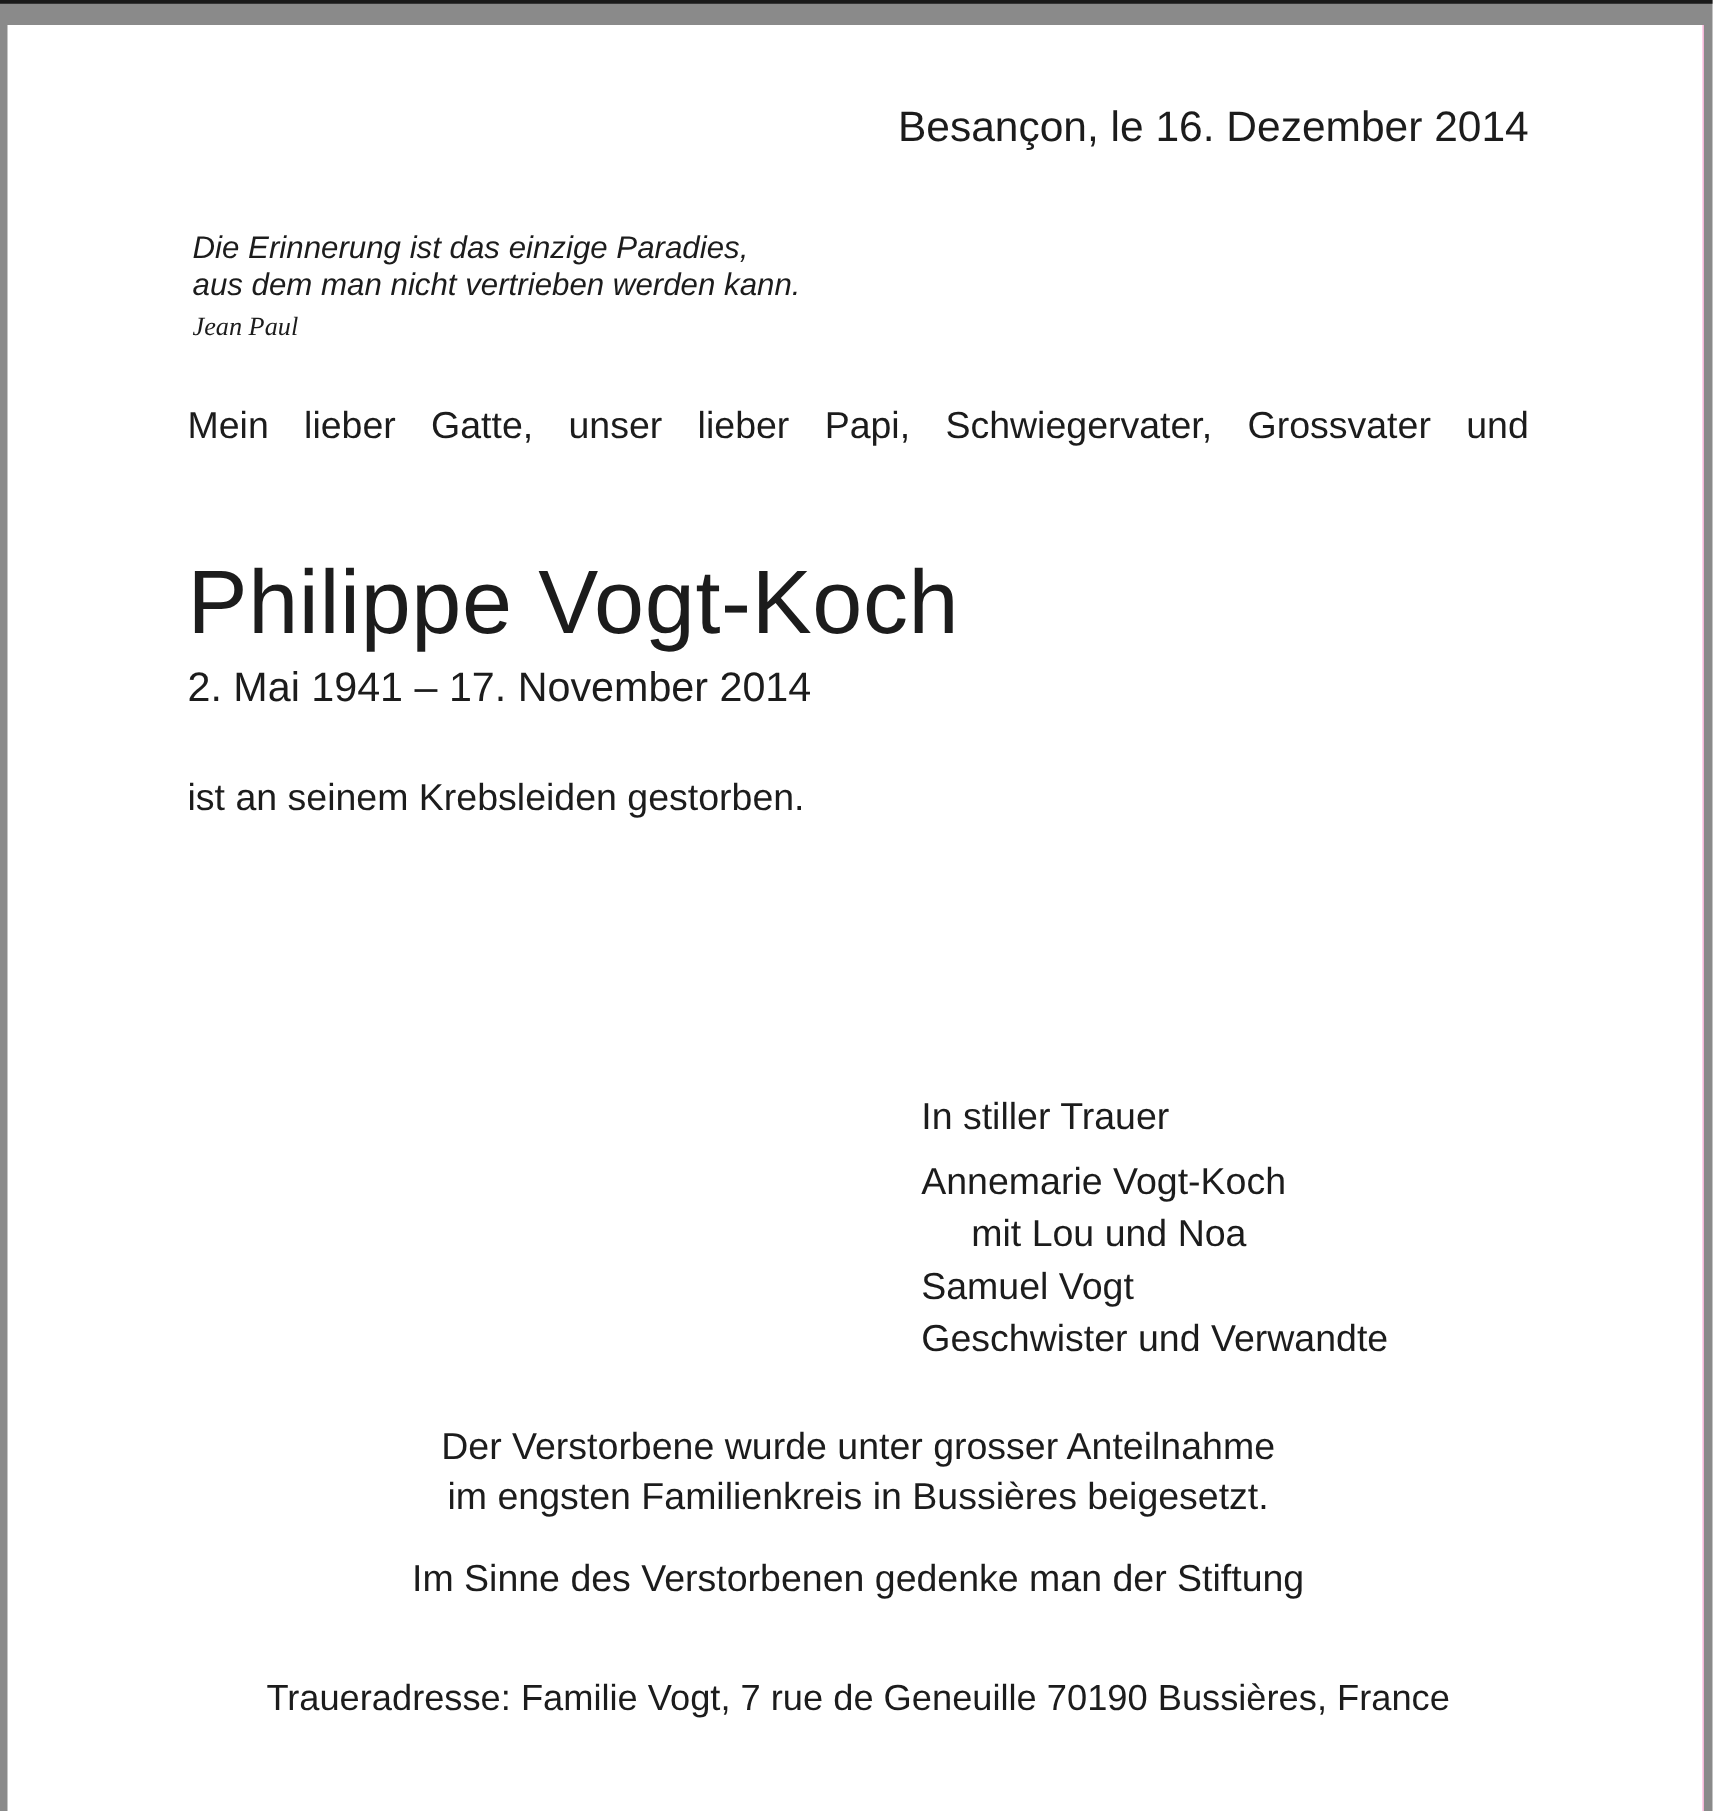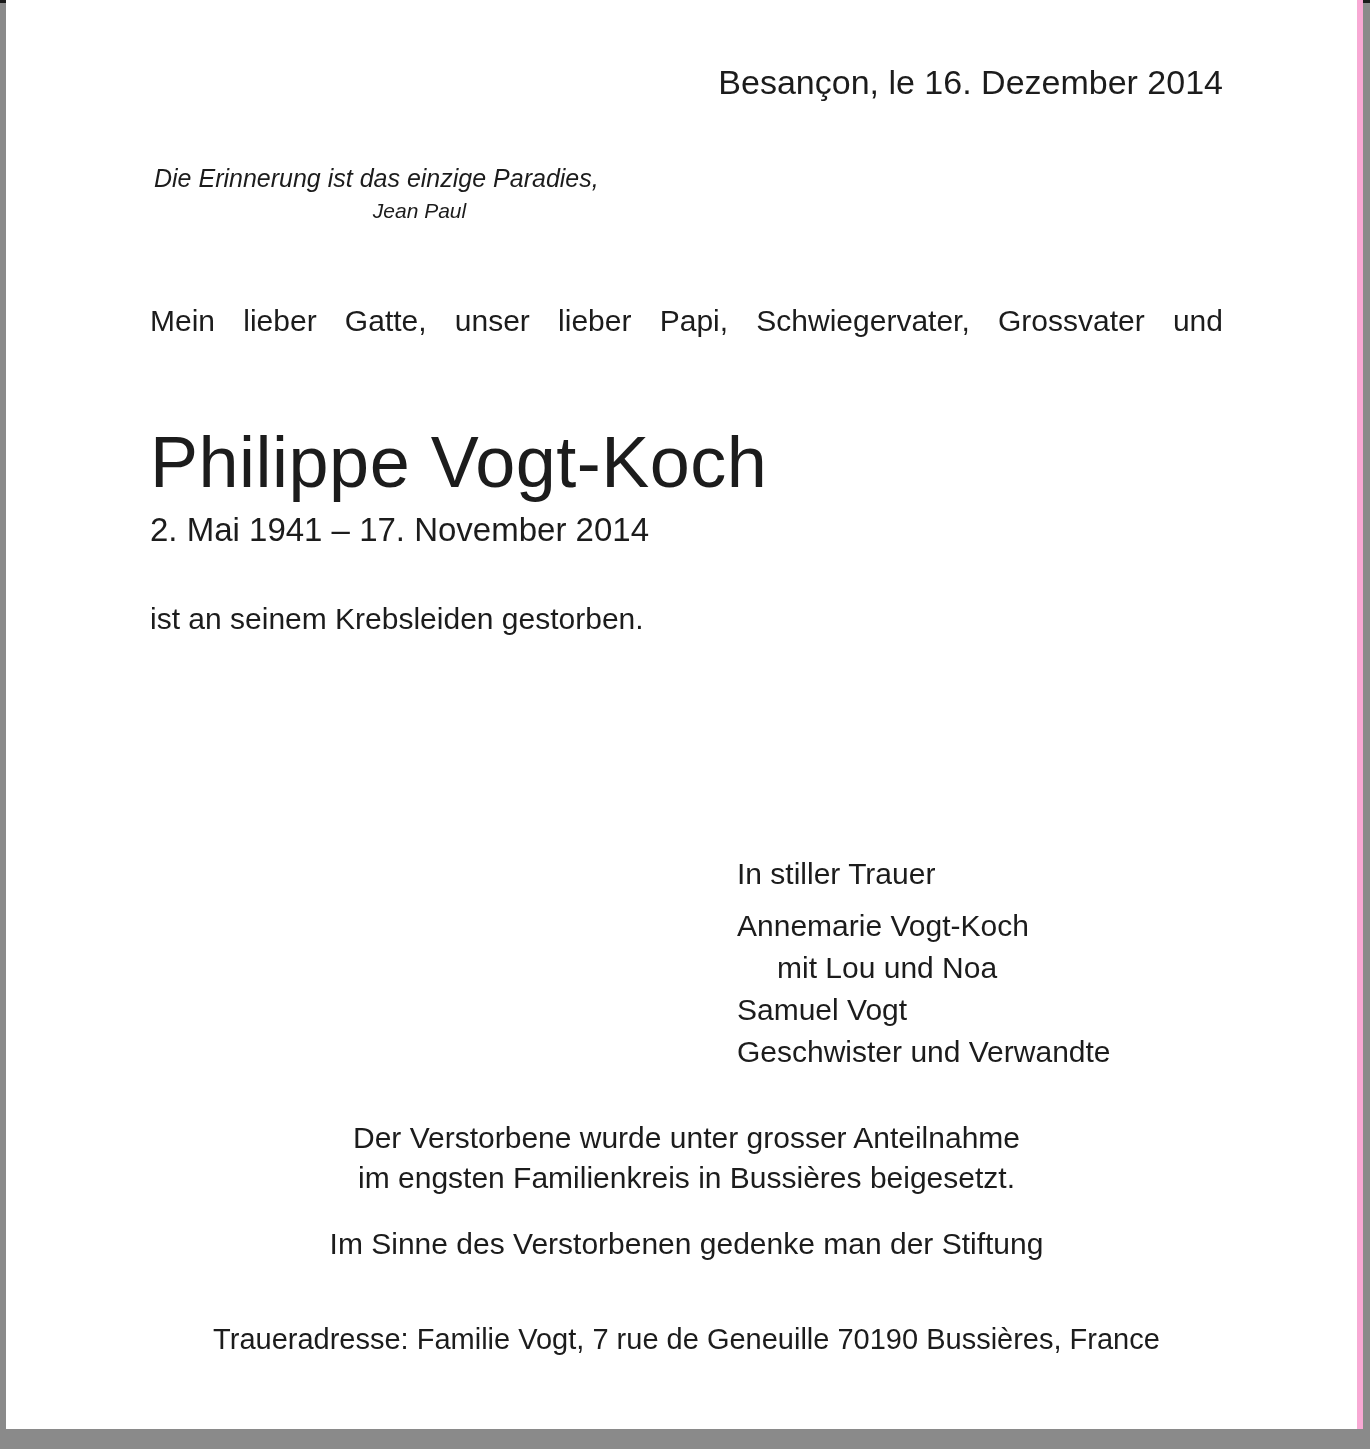--- a/index.html
+++ b/index.html
@@ -18,25 +18,25 @@
   .top-strip {
     position: absolute;
     top: 0; left: 0;
     width: 100%;
     height: 3px;
     background: #1a1a1a;
   }
   .page {
     position: absolute;
     left: 6px;
-    top: 0;
+    top: 20px;
     width: 1357px;
     height: 1429px;
     background: #ffffff;
-    border-right: 6px solid #f9a8d4;
+    border-right: 1px solid #f9a8d4;
     box-sizing: border-box;
   }
   .block { position: absolute; }
 
   .dateline {
     top: 63px;
     left: 144px;
     width: 1073px;
     font-size: 34px;
     text-align: right;
@@ -47,23 +47,24 @@
     top: 163px;
     left: 148px;
     width: 537px;
     font-style: italic;
     font-size: 25px;
     line-height: 30px;
     white-space: nowrap;
   }
   .epigraph .attribution {
     font-size: 21px;
-    text-align: center;
+    text-align: left;
     margin-top: 3px;
     padding-right: 6px;
+    font-family: Liberation Serif, serif;
   }
 
   .salutation {
     top: 301px;
     left: 144px;
     width: 1073px;
     font-size: 30px;
     line-height: 40px;
   }
 
@@ -141,20 +142,21 @@
 <body>
 
 <div class="top-strip"></div>
 
 <div class="page">
 
   <div class="block dateline">Besançon, le 16. Dezember 2014</div>
 
   <div class="block epigraph">
     <div>Die Erinnerung ist das einzige Paradies,</div>
+    <div>aus dem man nicht vertrieben werden kann.</div>
     <div class="attribution">Jean Paul</div>
   </div>
 
   <div class="block salutation">
     <div class="jline">Mein lieber Gatte, unser lieber Papi, Schwiegervater, Grossvater und</div>
   </div>
 
   <h1 class="block name">Philippe Vogt-Koch</h1>
 
   <div class="block dates">2. Mai 1941 – 17. November 2014</div>

